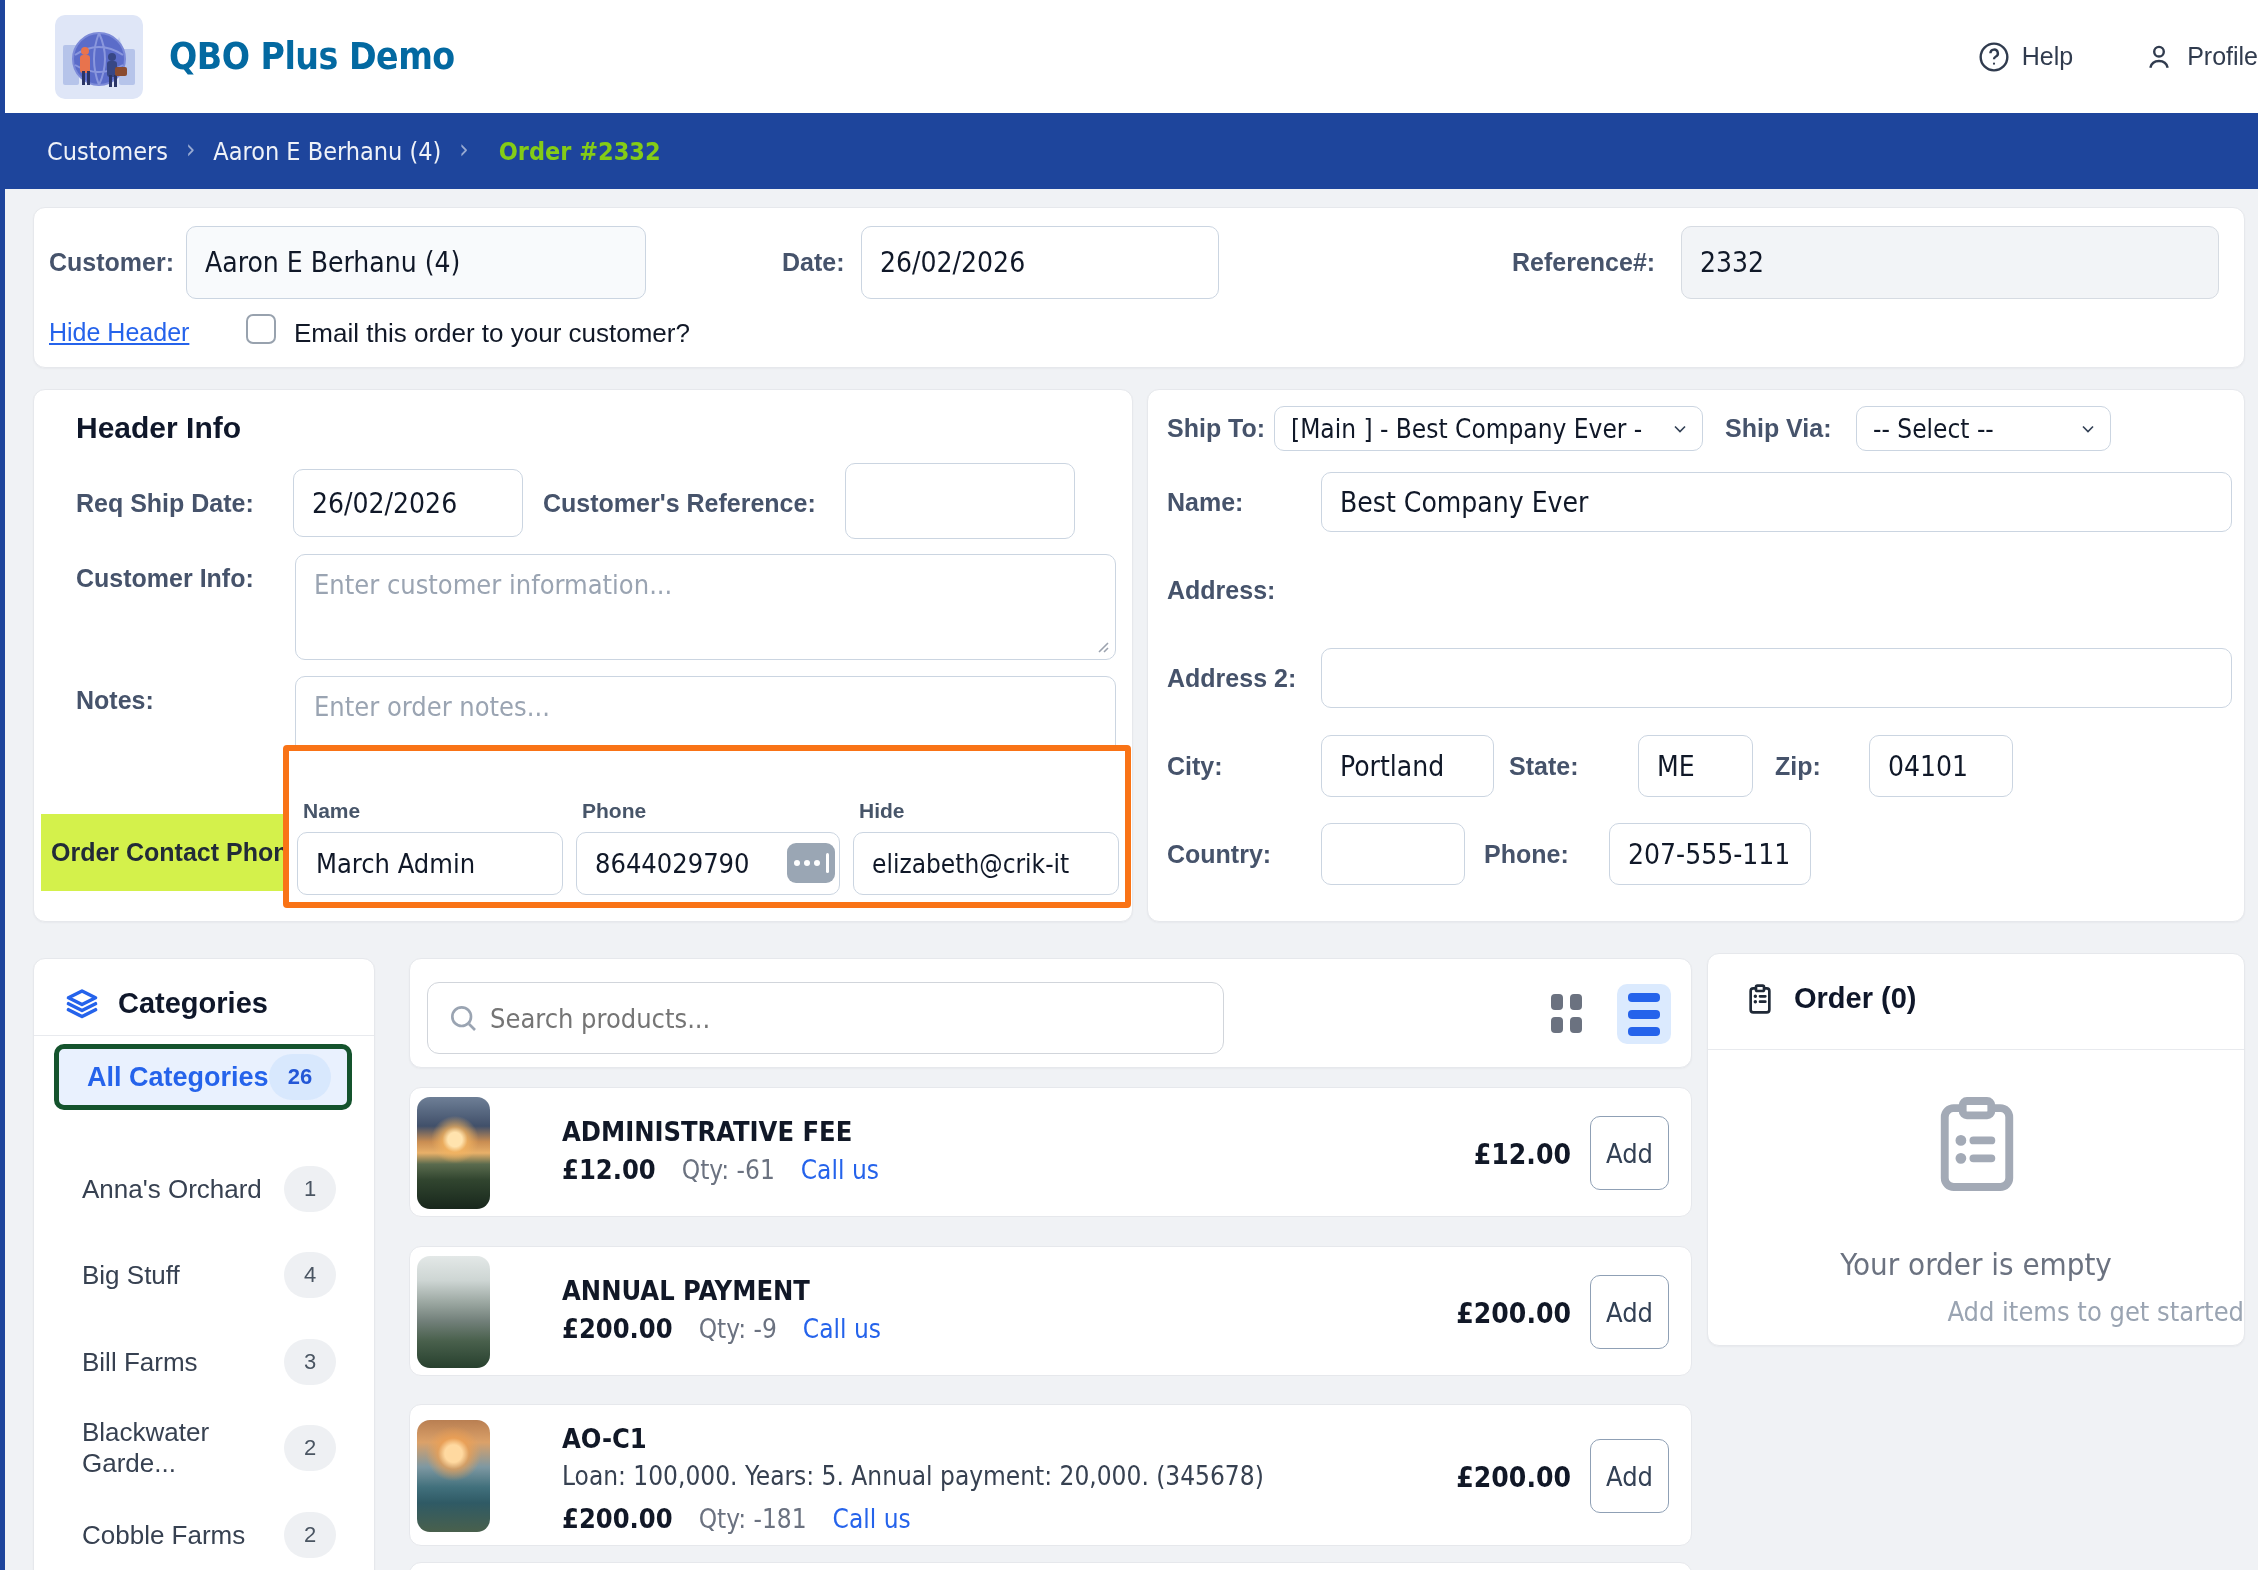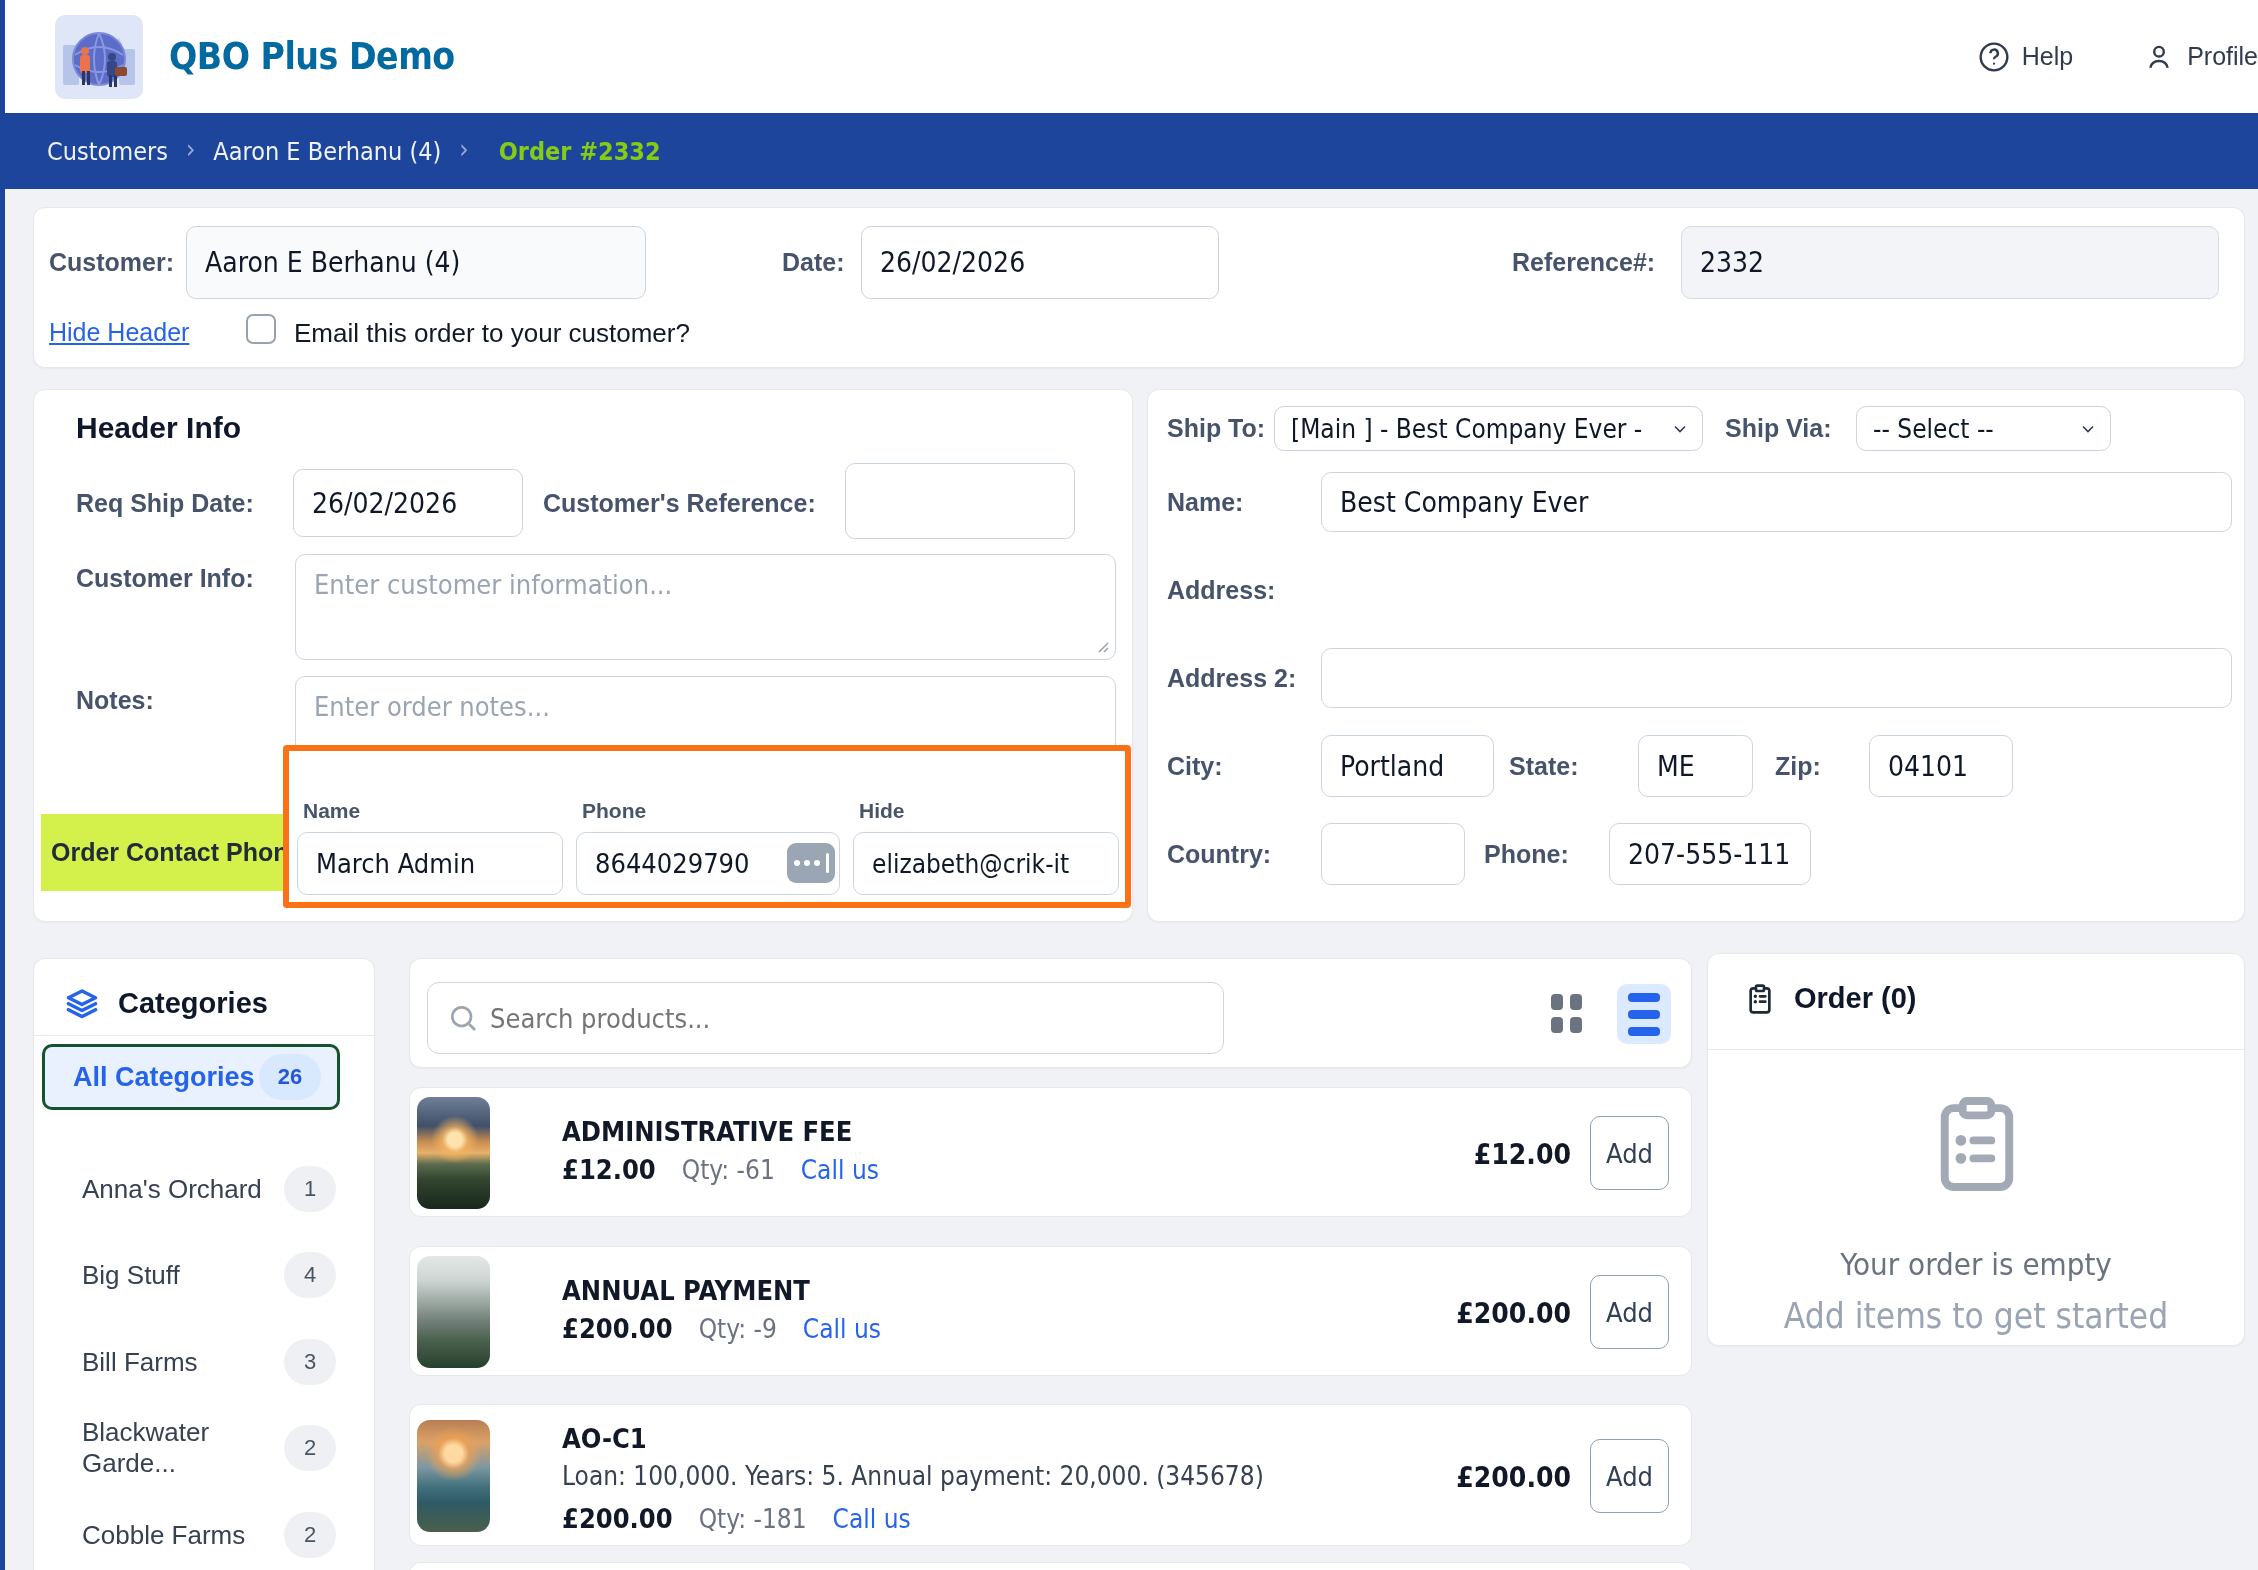--- a/index.html
+++ b/index.html
@@ -48,21 +48,21 @@
   .contact-box{position:absolute; border:6px solid var(--contact-border); border-radius:4px; background:#fff;}
   .mini-lab{position:absolute; font-size:21px; font-weight:700; color:#475569;}
   .highlight-label{position:absolute; background:var(--highlight); display:flex; align-items:center; padding-left:10px; font-size:25px; font-weight:700; color:#222b38; white-space:nowrap;}
   .pill-ext{position:absolute; width:48px; height:40px; background:#9aa6b4; border-radius:9px; display:flex; align-items:center; justify-content:center; gap:4px; cursor:pointer;}
   .pill-ext i{width:6px; height:6px; border-radius:50%; background:#fff;}
   .pill-ext .bar{width:3px; height:20px; border-radius:2px; background:#fff; margin-left:2px;}
 
   .select{position:absolute; display:flex; align-items:center; justify-content:space-between; border:1px solid #cbd5e1; border-radius:10px; background:#fff; padding:0 12px 0 16px; font-family:"DejaVu Sans", sans-serif; font-stretch:condensed; font-size:26px; color:var(--text); cursor:pointer; white-space:nowrap; overflow:hidden;}
 
   
-  .cat-item-active{position:absolute; left:8px; width:298px; height:66px; background:#e9f1fe; border:3px solid #14532d; border-radius:10px; display:flex; align-items:center; cursor:pointer;}
+  .cat-item-active{position:absolute; left:20px; width:298px; height:66px; background:#e9f1fe; border:5px solid #14532d; border-radius:10px; display:flex; align-items:center; cursor:pointer;}
   .cat-item-active .cat-name{margin-left:28px; font-size:27px; font-weight:700; color:var(--accent);}
   .badge{margin-left:auto; margin-right:16px; min-width:62px; height:46px; border-radius:23px; background:#d8e8fd; color:#2457d6; font-weight:700; font-size:22px; display:flex; align-items:center; justify-content:center;}
   .cat-row{position:absolute; left:20px; width:298px; height:62px; display:flex; align-items:center; cursor:pointer;}
   .cat-row .cat-name{margin-left:28px; font-size:26px; color:#374151;}
   .cat-row .badge{background:#eef0f3; color:#4a5562; font-weight:400; min-width:52px; height:46px;}
   .divider{position:absolute; left:0; width:100%; height:1px; background:#e8eaee;}
 
   
   .search-wrap{position:absolute; left:17px; top:23px; width:797px; height:72px;}
   .search-input{width:100%; height:100%; border:1px solid #d1d5db; border-radius:12px; padding:0 20px 0 62px; font-family:"DejaVu Sans", sans-serif; font-stretch:condensed; font-size:27px; color:var(--text); outline:none; background:#fff;}
@@ -81,21 +81,21 @@
   .pdesc{position:absolute; left:152px; font-family:"DejaVu Sans", sans-serif; font-stretch:condensed; font-size:26px; color:#374151; white-space:nowrap;}
   .pmeta{position:absolute; left:152px; display:flex; align-items:center; gap:26px; font-family:"DejaVu Sans", sans-serif; font-stretch:condensed; font-size:26px;}
   .pmeta .pprice{font-weight:700; color:#111827; font-size:27px;}
   .pmeta .pqty{color:var(--muted);}
   .pmeta .pcall{color:var(--accent); cursor:pointer;}
   .rowprice{position:absolute; font-family:"DejaVu Sans", sans-serif; font-stretch:condensed; font-size:28px; font-weight:700; color:#111827; text-align:right; width:120px;}
   .add-btn{position:absolute; width:79px; height:74px; background:#fff; border:1px solid #8fa0b5; border-radius:10px; font-family:"DejaVu Sans", sans-serif; font-stretch:condensed; font-size:27px; color:#334155; display:flex; align-items:center; justify-content:center; cursor:pointer;}
 
   
   .empty-title{position:absolute; width:100%; text-align:center; font-size:31px; color:var(--muted); font-family:"DejaVu Sans", sans-serif; font-stretch:condensed;}
-  .empty-sub{position:absolute; width:100%; text-align:center; font-size:35px; color:var(--faint); font-family:"DejaVu Sans", sans-serif; font-stretch:condensed;}
+  .empty-sub{position:absolute; width:100%; text-align:right; font-size:27px; color:var(--faint); font-family:"DejaVu Sans", sans-serif; font-stretch:condensed;}
   .panel-head{position:absolute; display:flex; align-items:center; gap:18px; font-size:29px; font-weight:700; color:#0f172a;}
 </style>
 </head>
 <body>
 
 <div class="screen">
   <div class="edge-stripe"></div>
 
   <div class="topbar">
     <div class="brand">

